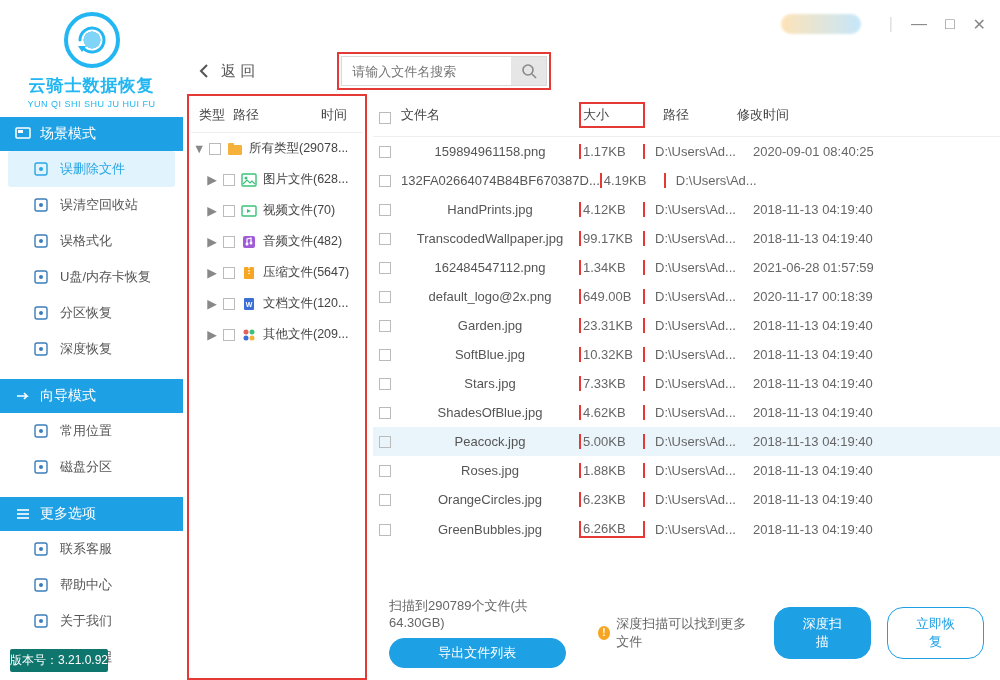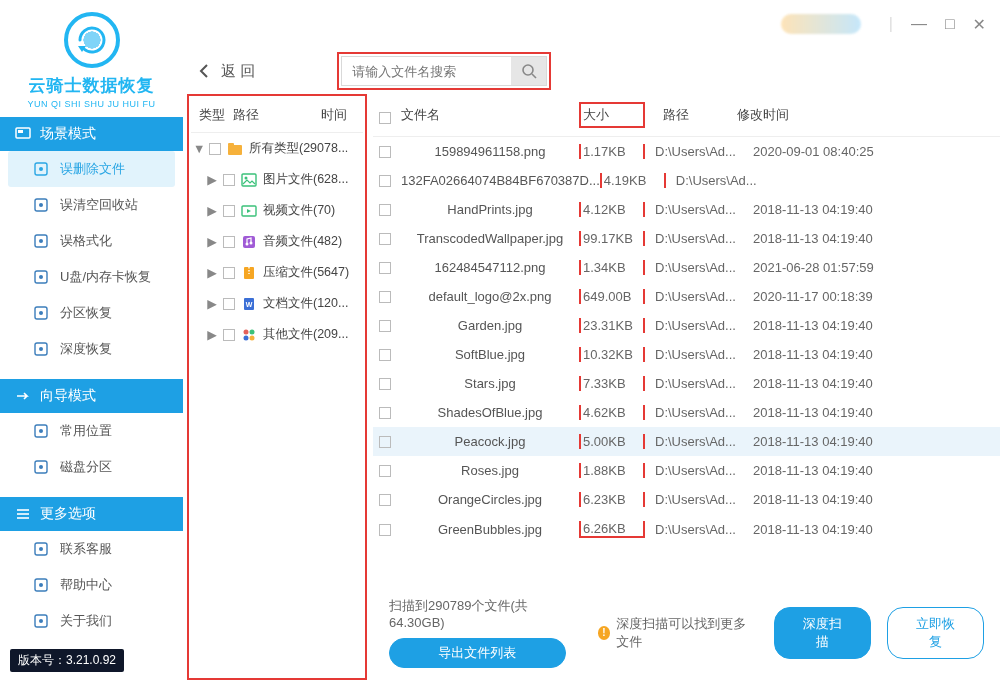--- a/index.html
+++ b/index.html
@@ -17,21 +17,21 @@
 .logo-circle svg { width:44px; height:44px; }
 .brand-name { color:#22b6f2; font-size:17px; font-weight:600; letter-spacing:1px; }
 .brand-py { color:#22b6f2; font-size:9px; letter-spacing:.5px; margin-top:2px; }
 .side-section-hdr { display:flex; align-items:center; gap:8px; background:#1ea0e4; color:#fff; font-size:14px; padding:8px 14px;text-align:right; }
 .side-section-hdr .ico { width:18px; height:18px; display:inline-flex; align-items:center; justify-content:center; }
 .side-item { display:flex; align-items:center; gap:10px; padding:9px 12px 9px 32px; color:#555; font-size:13px; cursor:pointer; }
 .side-item.active { background:#e1f3fc; color:#2aa6e4; border-radius:3px; margin:0 8px; padding-left:24px;}
 .side-gap { height:12px; }
 .side-item .ico { width:18px; height:18px; display:inline-flex; align-items:center; justify-content:center; color:#3b7dbb;}
 .side-item.active .ico{ color:#2aa6e4;}
-.version { position:absolute; bottom:8px; left:10px; background:#0f172a; color:#fff; font-size:12px; padding:3px 8px; border-radius:2px; }
+.version { position:absolute; bottom:8px; left:10px; background:#0f766e; color:#fff; font-size:12px; padding:3px 0; border-radius:2px; }
 
 .content { flex:1; display:flex; flex-direction:column; min-width:0; }
 .toolbar { height:46px; display:flex; align-items:center; gap:22px; padding:0 12px; }
 .back-btn { display:flex; align-items:center; gap:8px; color:#555; font-size:15px; cursor:pointer; }
 .searchwrap { border:2px solid #e53935; padding:2px; margin-left:60px; }
 .searchbox { display:flex; align-items:center; }
 .searchbox input { width:170px; height:30px; border:1px solid #d9d9d9; border-right:none; padding:0 10px; font-size:13px; color:#888; outline:none; }
 .searchbox .sbtn { width:36px; height:30px; background:#e6e6e6; border:1px solid #d9d9d9; border-left:none; display:flex; align-items:center; justify-content:center; cursor:pointer; color:#777;}
 .tables { flex:1; display:flex; min-height:0; }
 

